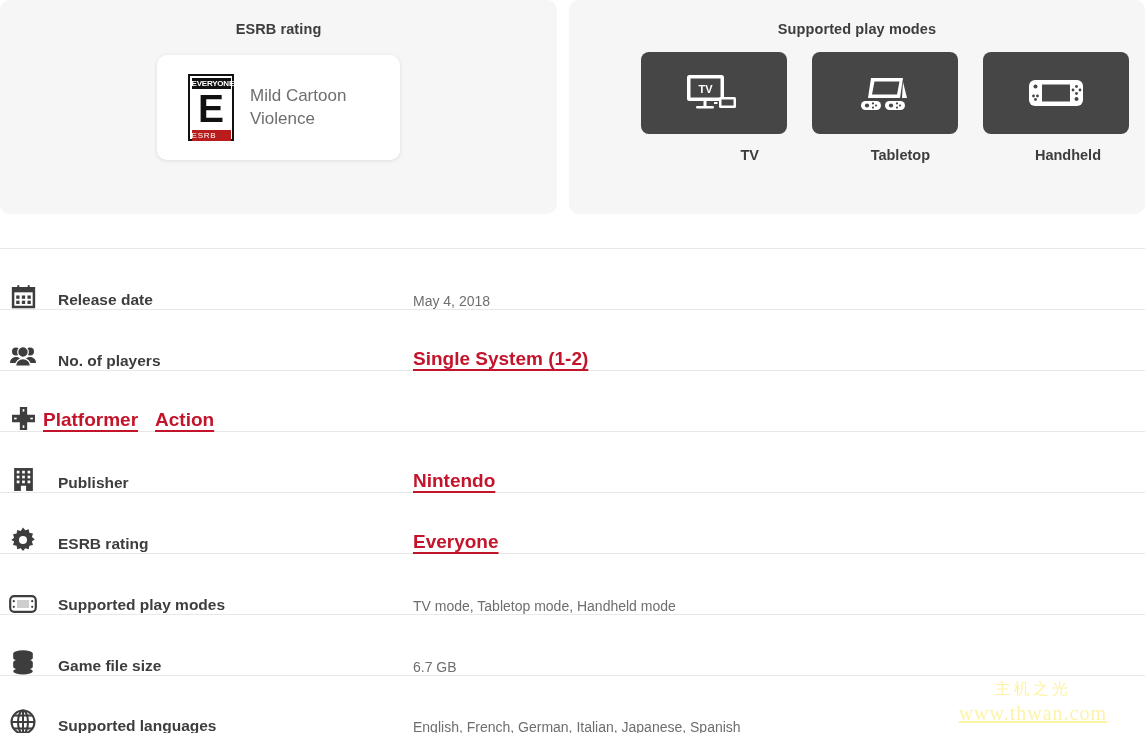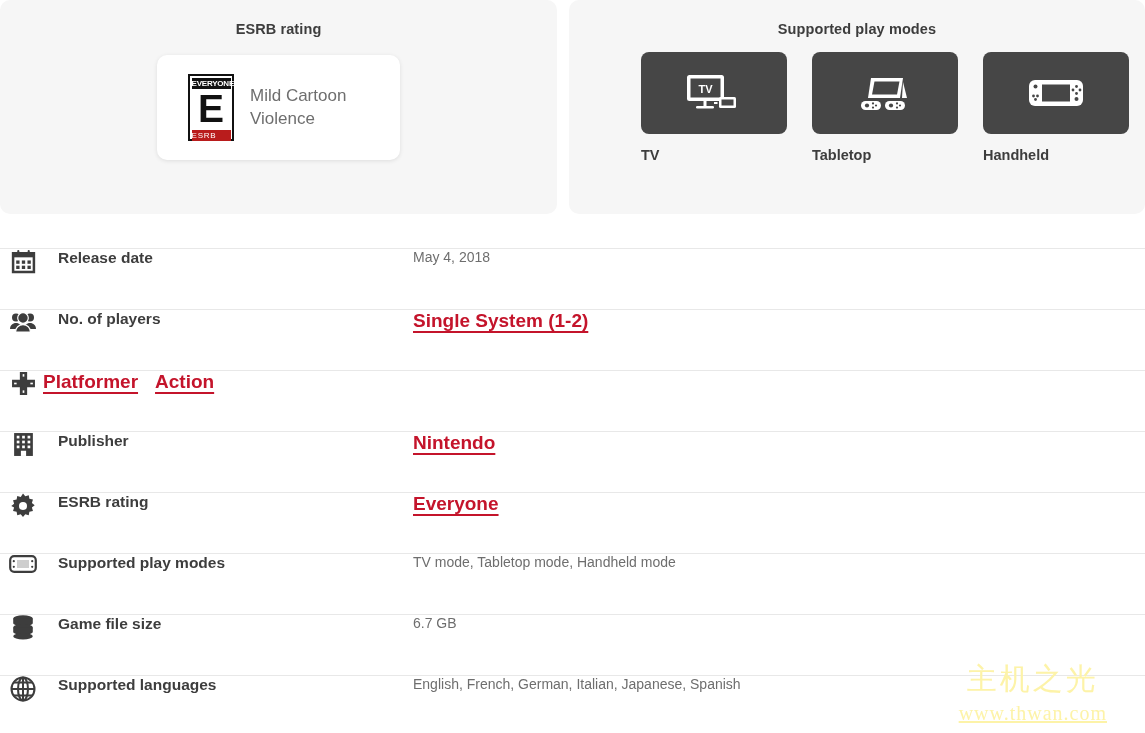--- a/index.html
+++ b/index.html
@@ -108,21 +108,21 @@
 
   
   .modes-row {
     display: flex;
     justify-content: center;
     gap: 25px;
     margin-top: 15px;
   }
   .mode {
     width: 146px;
-    text-align: left;
+    text-align: right;
     padding-left: 28px;
   }
   .mode-tile {
     width: 146px;
     height: 82px;
     background: #464646;
     border-radius: 8px;
     display: flex;
     align-items: center;
     justify-content: center;
@@ -133,21 +133,21 @@
     font-weight: 600;
     color: #3d3d3d;
   }
 
   
   .details {
     margin-top: 34px;
   }
   .row {
     display: flex;
-    align-items: flex-start;
+    align-items: flex-end;
     height: 61px;
     border-top: 1px solid #e8e8e8;
     padding-left: 3px;
   }
   .row:last-child { border-bottom: 1px solid #e8e8e8; }
 
   .row-icon {
     width: 40px;
     display: flex;
     align-items: center;
@@ -185,21 +185,21 @@
   .watermark {
     position: absolute;
     right: 38px;
     bottom: 8px;
     text-align: center;
     color: #fdf3a8;
     pointer-events: none;
     user-select: none;
   }
   .wm-cn {
-    font-size: 30px;
+    font-size: 16px;
     letter-spacing: 3px;
     font-family: "DejaVu Sans", sans-serif;
   }
   .wm-url {
     font-size: 20px;
     letter-spacing: 1px;
     font-family: "Liberation Serif", serif;
     margin-top: 2px;
     text-decoration: underline;
   }

